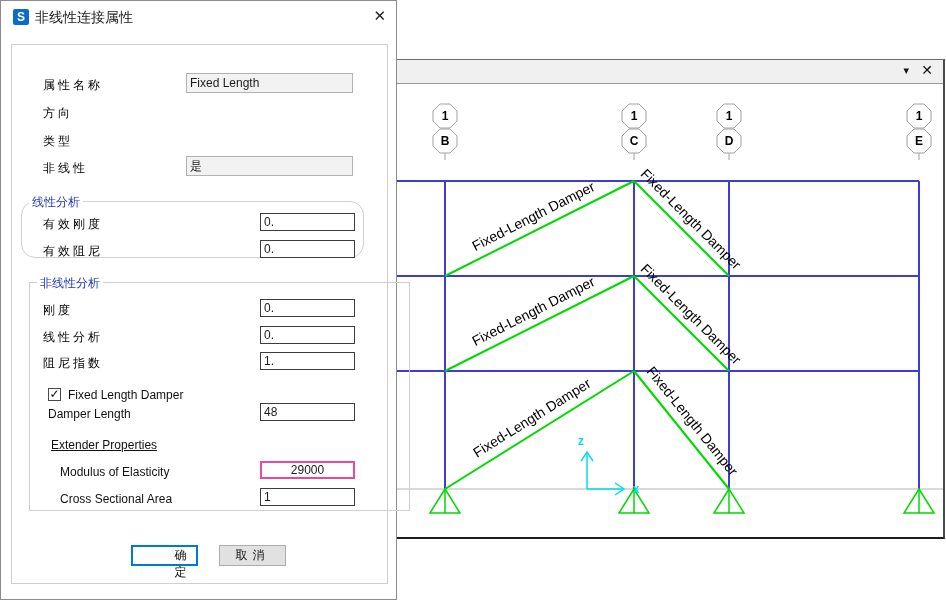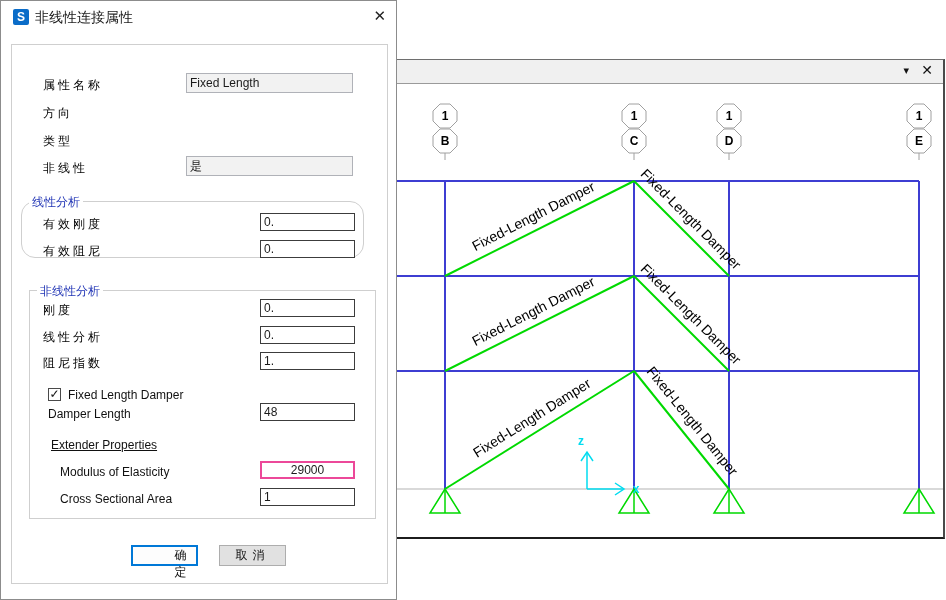--- a/index.html
+++ b/index.html
@@ -25,21 +25,21 @@
   .dlg-icon { position:absolute; left:12px; top:8px; width:16px; height:16px; background:#0a6cc8; color:#fff;
     font-size:12px; font-weight:bold; text-align:center; line-height:16px; border-radius:2px; }
   .dlg-title { position:absolute; left:34px; top:8px; font-size:14px; color:#1a1a1a; }
   .dlg-close { position:absolute; right:10px; top:6px; font-size:15px; color:#222; cursor:default; }
 
   .outer-box { position:absolute; left:10px; top:43px; width:377px; height:540px; border:1px solid #cfcfcf; }
   .group-box { position:absolute; border:1px solid #cfcfcf; }
   .gb-label { position:absolute; left:7px; top:-8px; background:#ffffff; padding:0 3px; font-size:12px; color:#2135b5; }
   .gb-link { left:28px; top:59px; width:343px; height:127px; }
   .gb-linear { left:20px; top:200px; width:343px; height:57px;border-radius:14px; }
-  .gb-nonlinear { left:28px; top:289px; width:347px; height:229px; }
+  .gb-nonlinear { left:28px; top:281px; width:381px; height:229px; }
 
   .lbl { position:absolute; font-size:12px; color:#000000; letter-spacing:3px; white-space:nowrap; }
   .lbl-en { position:absolute; font-size:12px; color:#111; white-space:nowrap; }
   .field { position:absolute; font-size:12px; color:#1a1a1a; padding:0 3px; outline:none; }
   .field.ro { background:#f2f2f2; border:1px solid #b0b2b8; width:167px; height:20px; }
   .field.ed { background:#ffffff; border:1px solid #3c3c3c; width:95px; height:18px; }
   .field.focused { border:2px solid #ec4899;text-align:center; }
   .f-link { left:185px; }
   .f-num { left:259px; }
 

